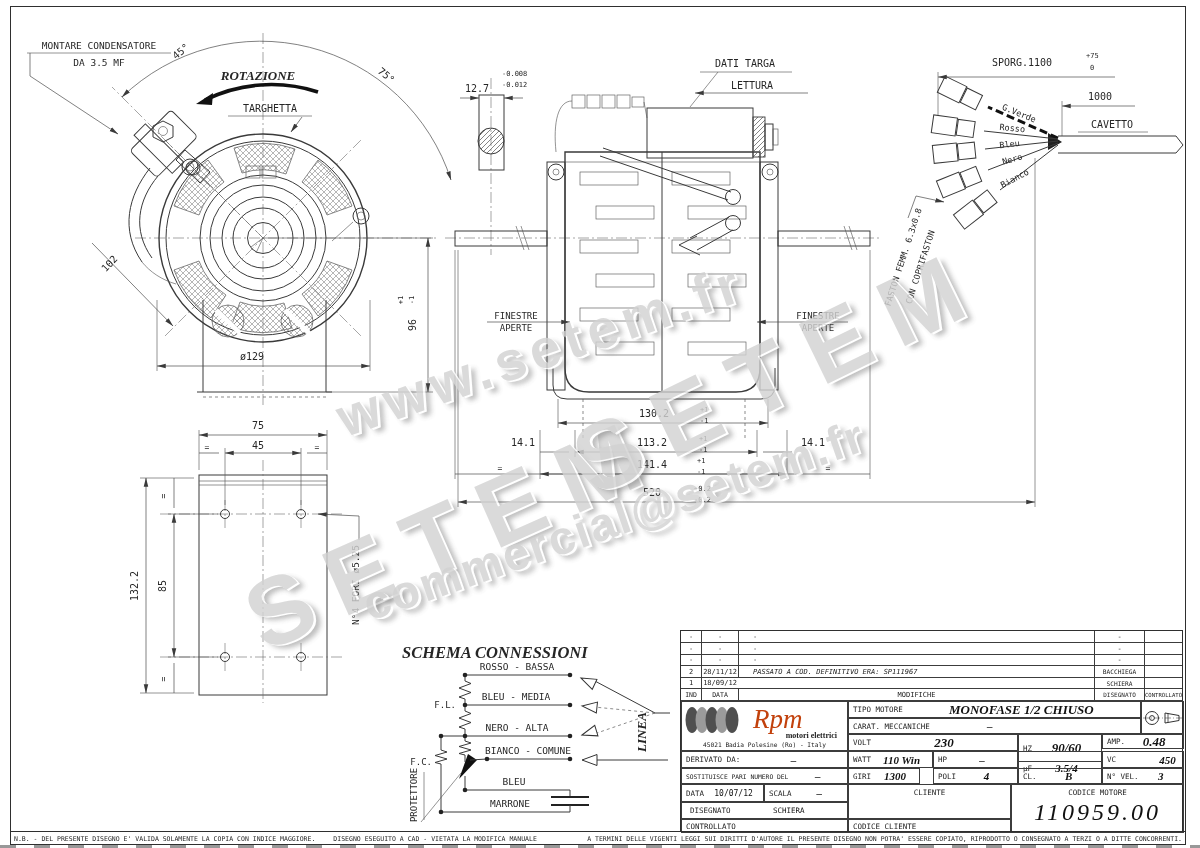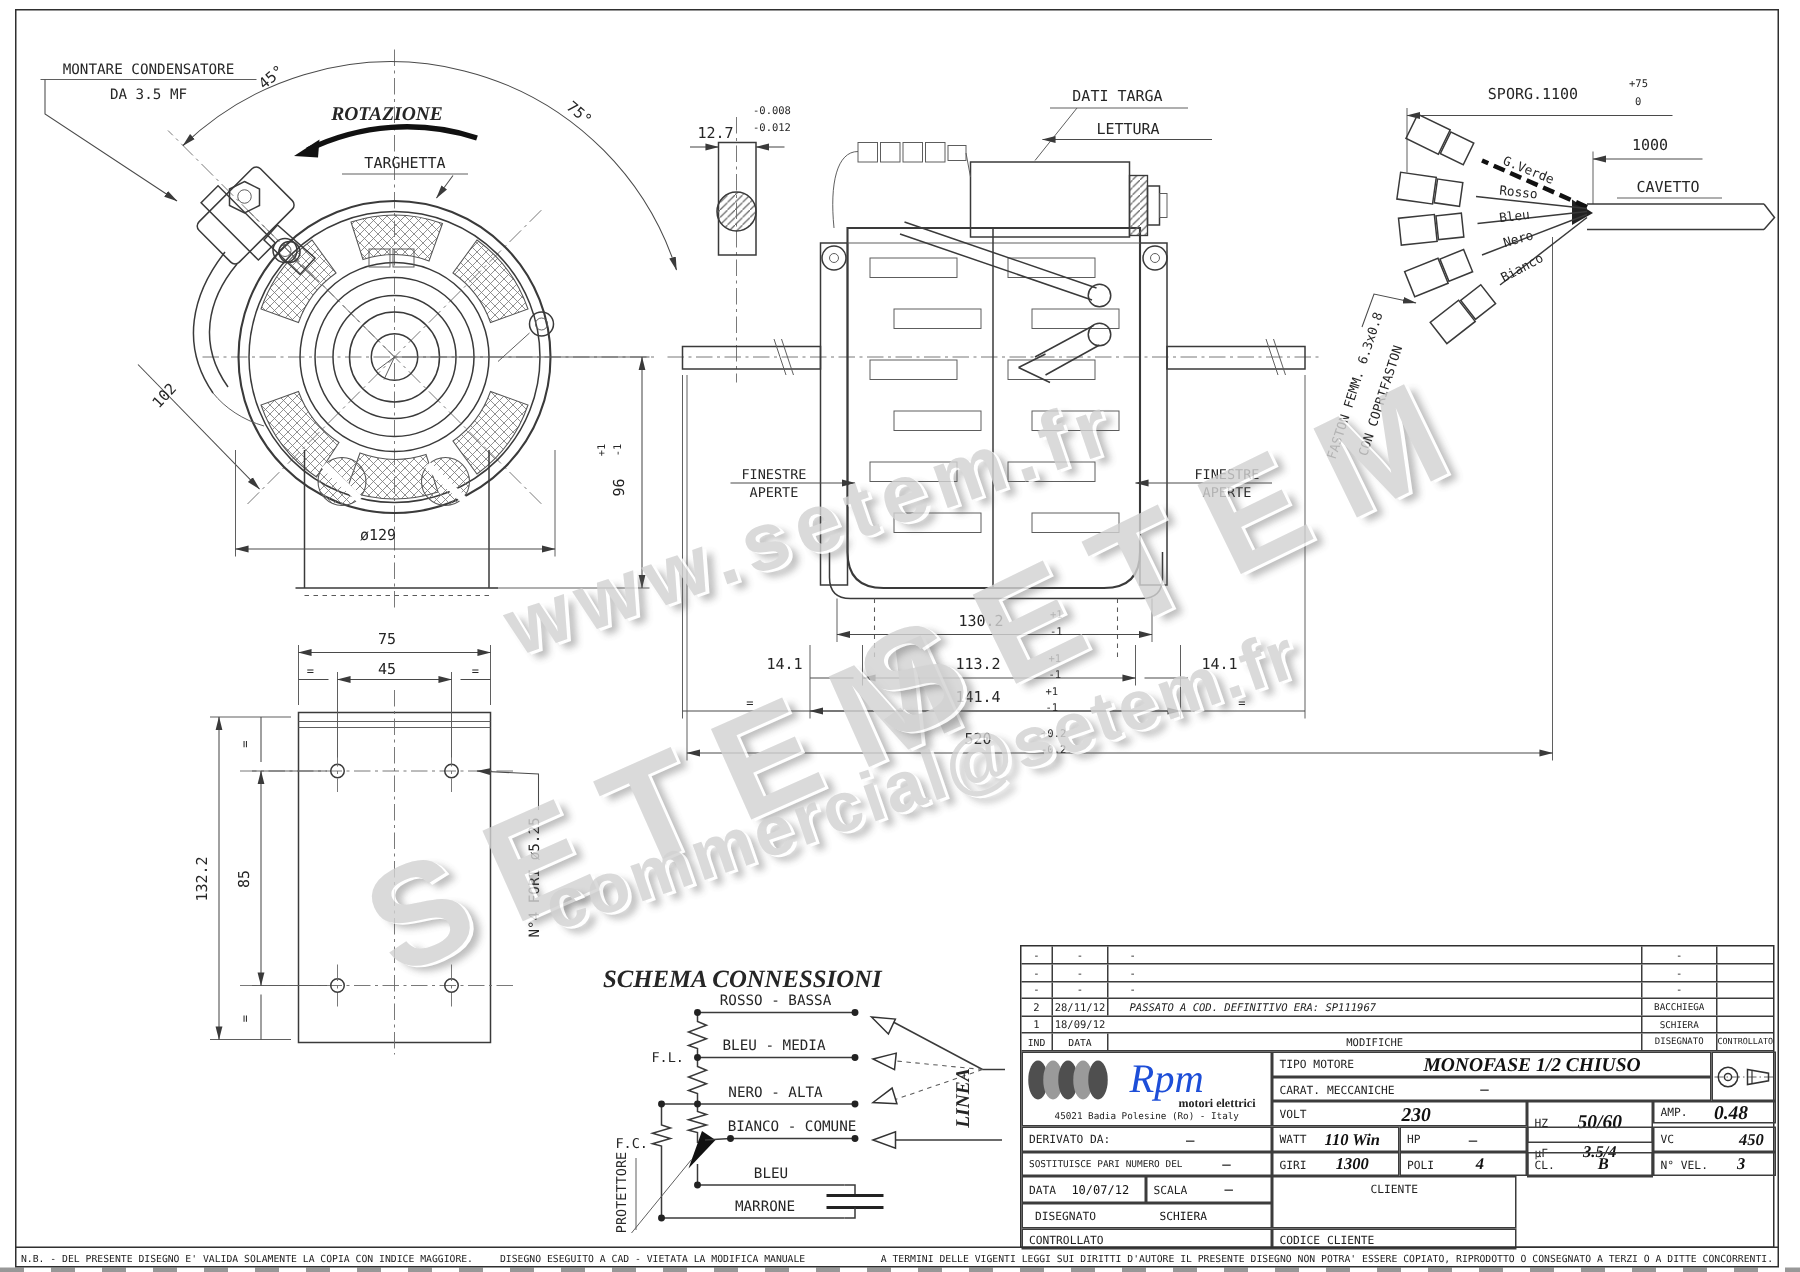--- a/index.html
+++ b/index.html
@@ -496,21 +496,21 @@
 
     <div class="cell" style="left:0;top:70px;width:167px;height:50px;flex-direction:column;justify-content:center;align-items:stretch;">
       <div style="display:flex;align-items:center;padding-left:3px;">
         <svg width="58" height="30" viewBox="0 0 58 30">
           <ellipse cx="7" cy="15" rx="6.5" ry="13" fill="#4f4f4f"></ellipse>
           <ellipse cx="17" cy="15" rx="6.5" ry="13" fill="#9a9a9a"></ellipse>
           <ellipse cx="27" cy="15" rx="6.5" ry="13" fill="#4f4f4f"></ellipse>
           <ellipse cx="37" cy="15" rx="6.5" ry="13" fill="#9a9a9a"></ellipse>
           <ellipse cx="47" cy="15" rx="6.5" ry="13" fill="#4f4f4f"></ellipse>
         </svg>
-        <span style="font:italic 27px 'Liberation Serif',serif;color:#1d4ed8;margin-left:10px;">Rpm</span>
+        <span style="font:italic 27px 'Liberation Serif',serif;color:#c2410c;margin-left:10px;">Rpm</span>
       </div>
       <div style="font:bold 8px 'Liberation Serif',serif;text-align:right;padding-right:10px;margin-top:-4px;">motori elettrici</div>
       <div style="font:6.2px 'DejaVu Sans Mono',monospace;text-align:center;margin-top:1px;">45021 Badia Polesine (Ro) - Italy</div>
     </div>
 
     <div class="cell" style="left:167px;top:70px;width:293px;height:17px;">
       <span class="lbl">TIPO MOTORE</span>
       <span class="val val-big">MONOFASE 1/2 CHIUSO</span>
     </div>
     <div class="cell" style="left:167px;top:87px;width:293px;height:16px;">
@@ -527,21 +527,21 @@
         <line x1="26" y1="8.5" x2="26" y2="17.5" stroke="#333" stroke-width=".8"></line>
       </svg>
     </div>
 
     <div class="cell" style="left:167px;top:103px;width:170px;height:17px;">
       <span class="lbl">VOLT</span>
       <span class="val val-big">230</span>
     </div>
     <div class="cell" style="left:337px;top:103px;width:84px;height:28px;">
       <span class="lbl">HZ</span>
-      <span class="val val-big">50/60</span>
+      <span class="val val-big">90/60</span>
     </div>
     <div class="cell" style="left:421px;top:103px;width:82px;height:15px;">
       <span class="lbl">AMP.</span>
       <span class="val val-big">0.48</span>
     </div>
 
     <div class="cell" style="left:0;top:120px;width:167px;height:17px;">
       <span class="lbl">DERIVATO DA:</span>
       <span class="val">–</span>
     </div>
@@ -559,21 +559,21 @@
     </div>
     <div class="cell" style="left:421px;top:120px;width:82px;height:17px;gap:36px;">
       <span class="lbl">VC</span>
       <span class="val">450</span>
     </div>
 
     <div class="cell" style="left:0;top:137px;width:167px;height:16px;">
       <span class="lbl" style="font-size:6.3px;">SOSTITUISCE PARI NUMERO DEL</span>
       <span class="val">–</span>
     </div>
-    <div class="cell" style="left:167px;top:137px;width:85px;height:16px;">
+    <div class="cell" style="left:167px;top:137px;width:72px;height:16px;">
       <span class="lbl">GIRI</span>
       <span class="val">1300</span>
     </div>
     <div class="cell" style="left:252px;top:137px;width:85px;height:16px;">
       <span class="lbl">POLI</span>
       <span class="val">4</span>
     </div>
     <div class="cell" style="left:337px;top:137px;width:84px;height:16px;">
       <span class="lbl">CL.</span>
       <span class="val">B</span>
@@ -602,20 +602,24 @@
     </div>
 
     <div class="cell" style="left:167px;top:153px;width:163px;height:35px;align-items:flex-start;justify-content:center;">
       <span style="font:7.5px 'DejaVu Sans Mono',monospace;padding-top:3px;">CLIENTE</span>
     </div>
 
     <div class="cell" style="left:167px;top:188px;width:163px;height:14px;">
       <span class="lbl">CODICE CLIENTE</span>
     </div>
 
+    <div class="cell" style="left:330px;top:153px;width:173px;height:49px;flex-direction:column;justify-content:flex-start;">
+      <span style="font:7.5px 'DejaVu Sans Mono',monospace;padding-top:3px;">CODICE MOTORE</span>
+      <span style="font:italic 24px 'Liberation Serif',serif;letter-spacing:3px;color:#111;margin-top:2px;">110959.00</span>
+    </div>
   </div>
 
   <div id="footer">
     <span style="display:flex;gap:18px;">
       <span>N.B. - DEL PRESENTE DISEGNO E' VALIDA SOLAMENTE LA COPIA CON INDICE MAGGIORE.</span>
       <span>DISEGNO ESEGUITO A CAD - VIETATA LA MODIFICA MANUALE</span>
     </span>
     <span>A TERMINI DELLE VIGENTI LEGGI SUI DIRITTI D'AUTORE IL PRESENTE DISEGNO NON POTRA' ESSERE COPIATO, RIPRODOTTO O CONSEGNATO A TERZI O A DITTE CONCORRENTI.</span>
   </div>
   <div id="edge-dashes"></div>

